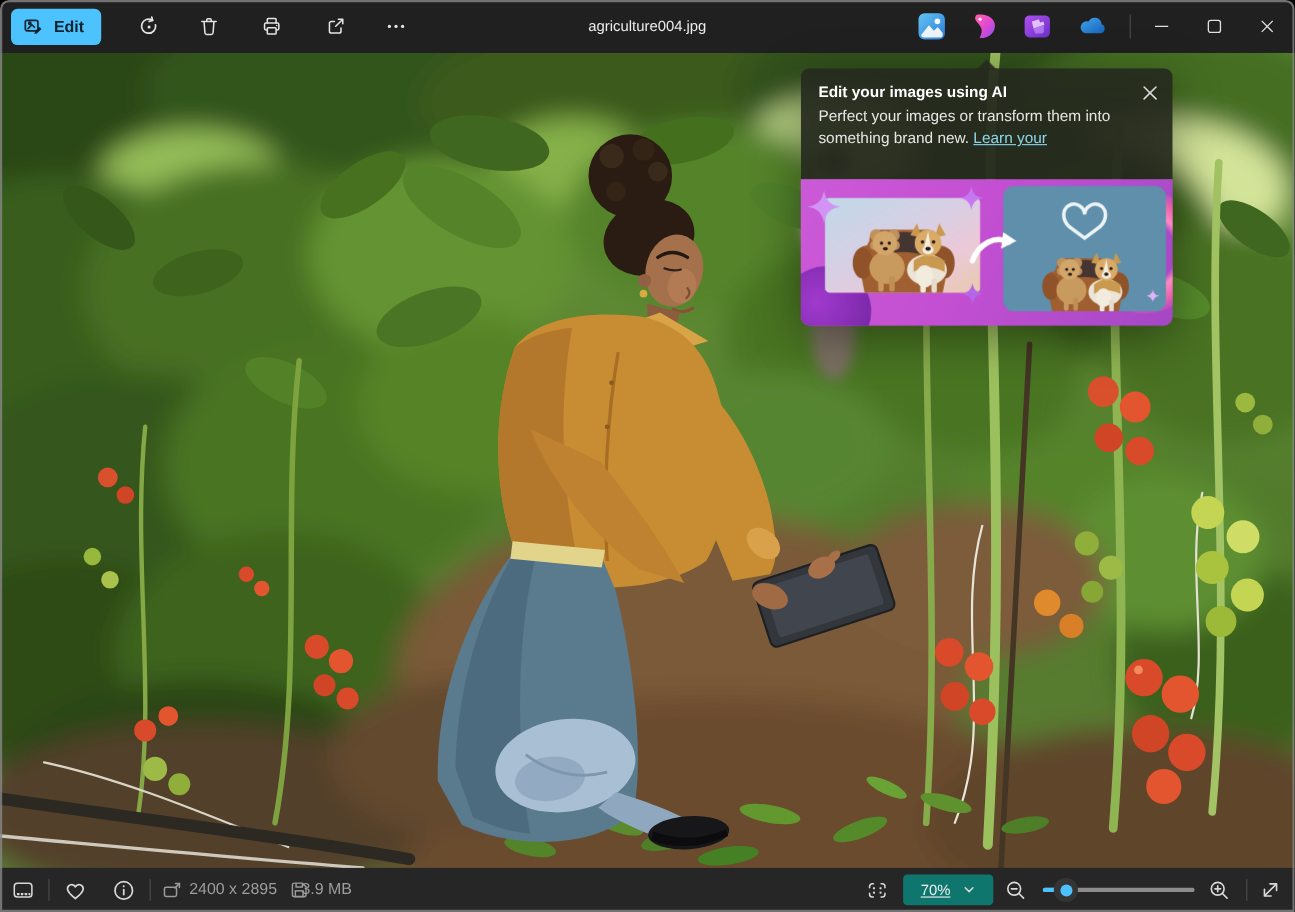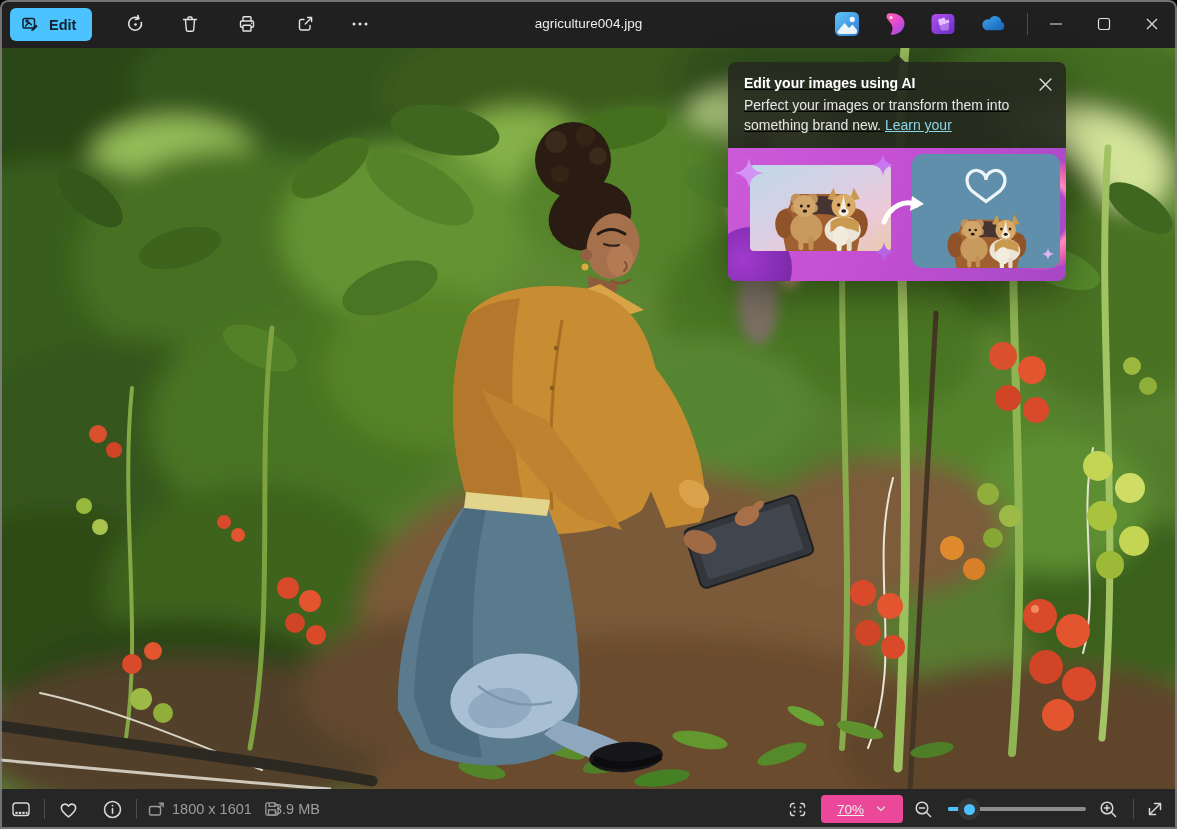--- a/index.html
+++ b/index.html
@@ -15,21 +15,21 @@
   .tb-sep{position:absolute;top:13px;width:1px;height:22px;background:#4d4d4d;}
   .win-btn{position:absolute;top:0;width:46px;height:48px;display:flex;align-items:center;justify-content:center;background:transparent;border:none;cursor:pointer;}
 
   
   .photo{position:absolute;top:48px;left:0;width:1177px;height:741px;cursor:zoom-in;}
   .photo svg{display:block;}
 
   
   .popup{position:absolute;left:728px;top:62px;width:338px;z-index:40;filter:drop-shadow(0 10px 22px rgba(0,0,0,.4));}
   .popup-caret{position:absolute;top:-8px;left:160px;width:0;height:0;border-left:9px solid transparent;border-right:9px solid transparent;border-bottom:9px solid rgba(38,42,30,.92);}
-  .popup-text{position:relative;background:rgba(38,42,30,.92);backdrop-filter:blur(6px);border-radius:8px 8px 0 0;padding:13px 16px 12px;text-decoration:underline;}
+  .popup-text{position:relative;background:rgba(38,42,30,.92);backdrop-filter:blur(6px);border-radius:8px 8px 0 0;padding:13px 16px 27px;}
   .popup-title{margin:0 0 4px;font-size:14px;font-weight:700;color:#fff;}
   .popup-body{margin:0;font-size:14px;line-height:1.45;color:#e6e6e6;max-width:294px;}
   .popup-link{color:#8bd6ea;text-decoration:underline;cursor:pointer;}
   .popup-close{position:absolute;top:9px;right:8px;width:26px;height:26px;display:flex;align-items:center;justify-content:center;background:transparent;border:none;border-radius:4px;cursor:pointer;}
   .promo{position:relative;height:133px;border-radius:0 0 8px 8px;overflow:hidden;background:linear-gradient(115deg,#cb5ad8 0%,#c44fd2 45%,#b04ccb 80%,#a647c4 100%);}
   .promo::before{content:"";position:absolute;right:-30px;top:10px;width:112px;height:112px;border-radius:50%;background:radial-gradient(circle at 50% 50%,rgba(255,130,190,0) 36%,#ff8ac2 44%,#e860ae 60%,rgba(166,71,196,0) 74%);}
   .promo::after{content:"";position:absolute;left:-18px;bottom:-28px;width:82px;height:82px;border-radius:50%;background:radial-gradient(circle at 40% 40%,#9a35cc,#6f22a3 72%);opacity:.85;}
   .thumb-left{position:absolute;left:22px;top:17px;width:141px;height:86px;border-radius:4px;overflow:hidden;background:linear-gradient(150deg,#bfd9e8 0%,#d9cfe4 45%,#ecc9d8 72%,#e8c9ad 100%);z-index:2;}
   .thumb-right{position:absolute;left:184px;top:6px;width:148px;height:114px;border-radius:10px;overflow:hidden;background:#5f8fab;z-index:2;}
   .thumb-left svg.pups{position:absolute;bottom:-2px;left:0;}
@@ -37,21 +37,21 @@
   .heart-sketch{position:absolute;top:6px;left:31px;}
   .promo-arrow{position:absolute;left:153px;top:44px;z-index:4;}
   .sparkle{position:absolute;z-index:5;}
 
   
   .statusbar{position:absolute;bottom:0;left:0;right:0;height:40px;background:#262626;z-index:30;}
   .sb-btn{position:absolute;top:2px;width:36px;height:36px;display:flex;align-items:center;justify-content:center;background:transparent;border:none;border-radius:4px;cursor:pointer;}
   .sb-sep{position:absolute;top:10px;width:1px;height:20px;background:#4d4d4d;}
   .meta{position:absolute;top:0;height:40px;line-height:40px;color:#9d9d9d;font-size:14.5px;white-space:nowrap;}
   .meta-icon{position:absolute;top:11px;}
-  .zoom-select{position:absolute;left:821px;top:6px;width:82px;height:28px;background:#ec4899;border:none;border-radius:4px;color:#f0f0f0;font-family:inherit;font-size:13.5px;display:flex;align-items:center;justify-content:center;gap:11px;cursor:pointer;text-decoration:underline;}
+  .zoom-select{position:absolute;left:821px;top:6px;width:82px;height:28px;background:#0f766e;border:none;border-radius:4px;color:#f0f0f0;font-family:inherit;font-size:13.5px;display:flex;align-items:center;justify-content:center;gap:11px;cursor:pointer;text-decoration:underline;}
   .slider{position:absolute;left:946px;top:0;width:142px;height:40px;display:flex;align-items:center;cursor:pointer;}
   .slider-track{position:relative;width:138px;height:4px;margin:0 auto;background:#8d8d8d;border-radius:2px;}
   .slider-fill{position:absolute;left:0;top:0;width:21px;height:4px;background:#4cc2ff;border-radius:2px;}
   .slider-handle{position:absolute;left:10px;top:-9px;width:22px;height:22px;border-radius:50%;background:#343434;display:flex;align-items:center;justify-content:center;}
   .slider-dot{width:11px;height:11px;border-radius:50%;background:#4cc2ff;}
 </style>
 </head>
 <body>
 
 <div class="window">
@@ -536,21 +536,21 @@
     </button>
     <div class="sb-sep" style="left:136px;"></div>
 
     <span class="meta-icon" style="left:147px;">
       <svg width="19" height="19" viewBox="0 0 19 19" fill="none" stroke="#9a9a9a" stroke-width="1.4" stroke-linecap="round">
         <rect x="2.5" y="6.5" width="11" height="8.5" rx="1.5"></rect>
         <path d="M12.5 3.2 h3.6 v3.6"></path>
           <path d="M15.8 3.5 L12 7.3"></path>
       </svg>
     </span>
-    <span class="meta" style="left:172px;">1800 x 1601</span>
+    <span class="meta" style="left:172px;">2400 x 2895</span>
 
     <span class="meta-icon" style="left:263px;">
       <svg width="18" height="18" viewBox="0 0 19 19" fill="none" stroke="#9a9a9a" stroke-width="1.4">
         <path d="M3 4.8 A1.8 1.8 0 0 1 4.8 3 H12.5 L16 6.5 V14.2 a1.8 1.8 0 0 1 -1.8 1.8 H4.8 A1.8 1.8 0 0 1 3 14.2 Z"></path>
         <path d="M6.5 3.2 v3.6 h6 V3.2"></path>
         <rect x="5.8" y="10.4" width="7.4" height="5.4"></rect>
       </svg>
     </span>
     <span class="meta" style="left:274px;">3.9 MB</span>
 

